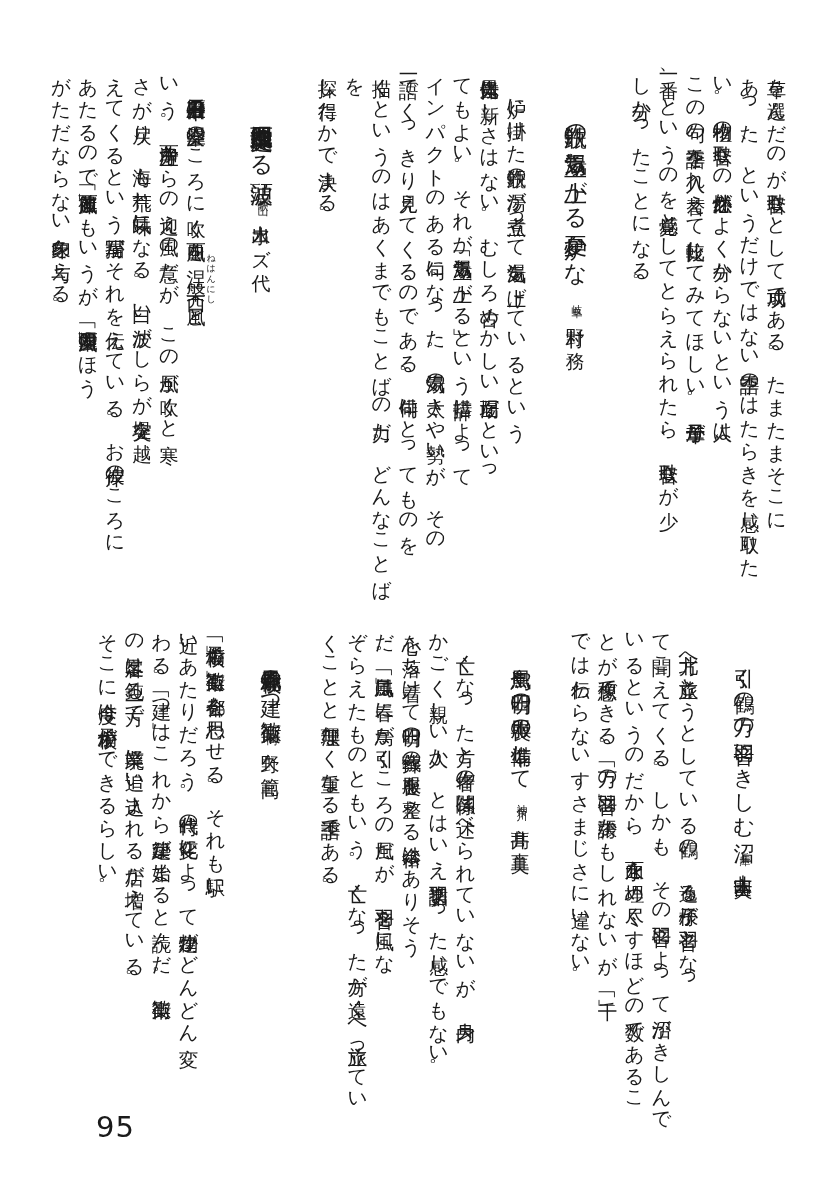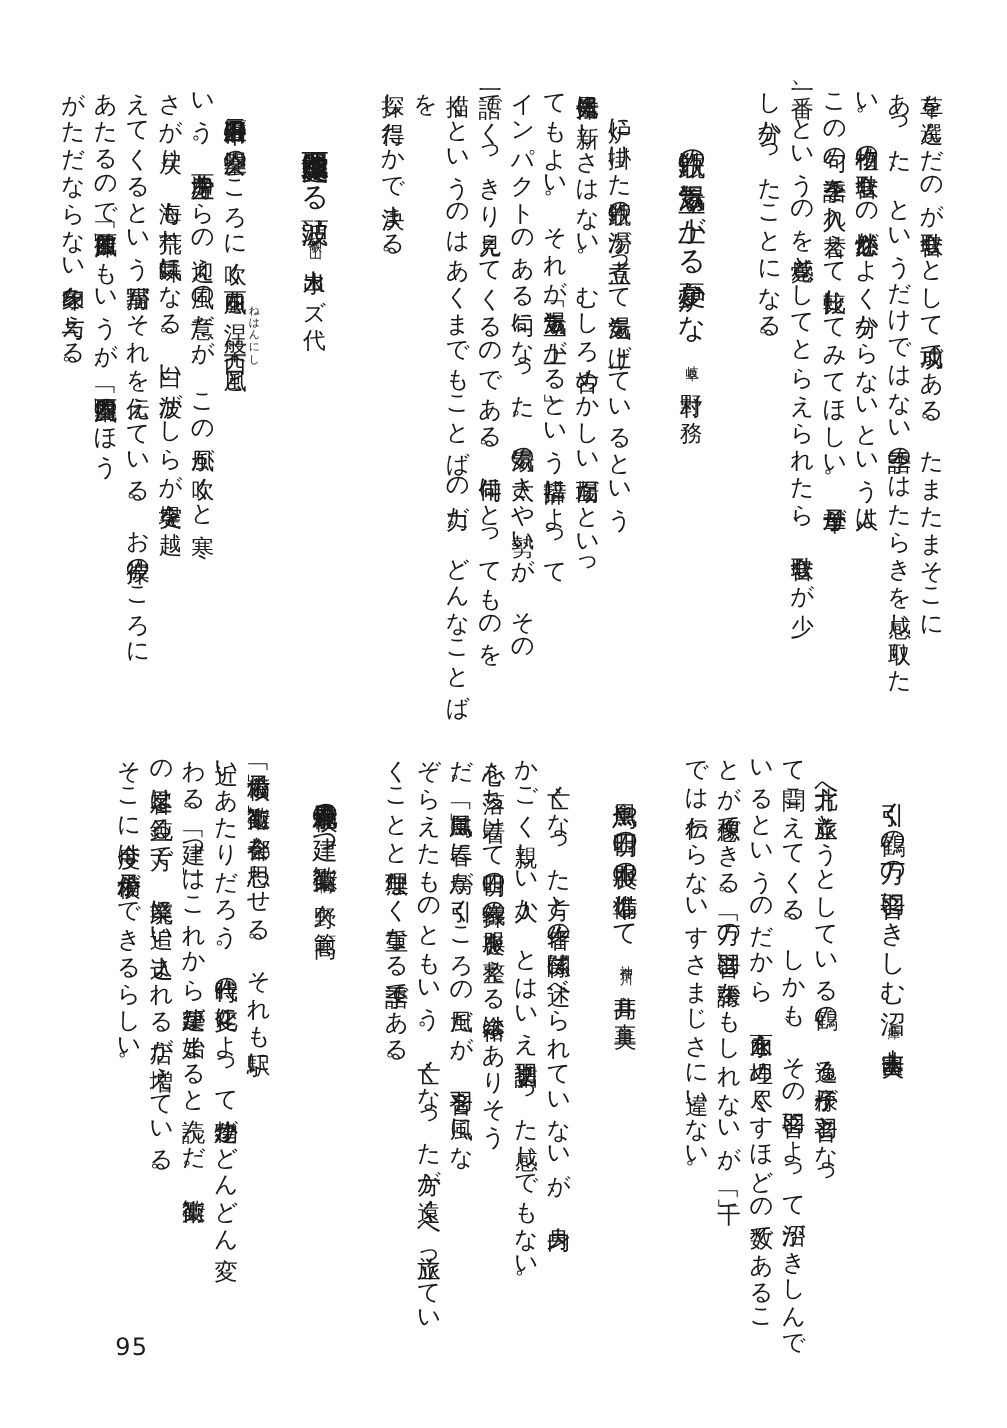--- a/index.html
+++ b/index.html
@@ -63,21 +63,21 @@
   .author {
     display: inline-block;
     margin-top: 10px;
     font-size: 19px;
     letter-spacing: 1.5px;
   }
 
   .page-number {
     position: absolute;
     left: 96px; top: 1110px;
-    font-size: 20px;
+    font-size: 29px;
     letter-spacing: 1px;
     font-family: "DejaVu Sans", "Liberation Sans", sans-serif;
     color: #1a1a1a;
   }
 </style>
 </head>
 <body>
 
 <div class="page">
 

